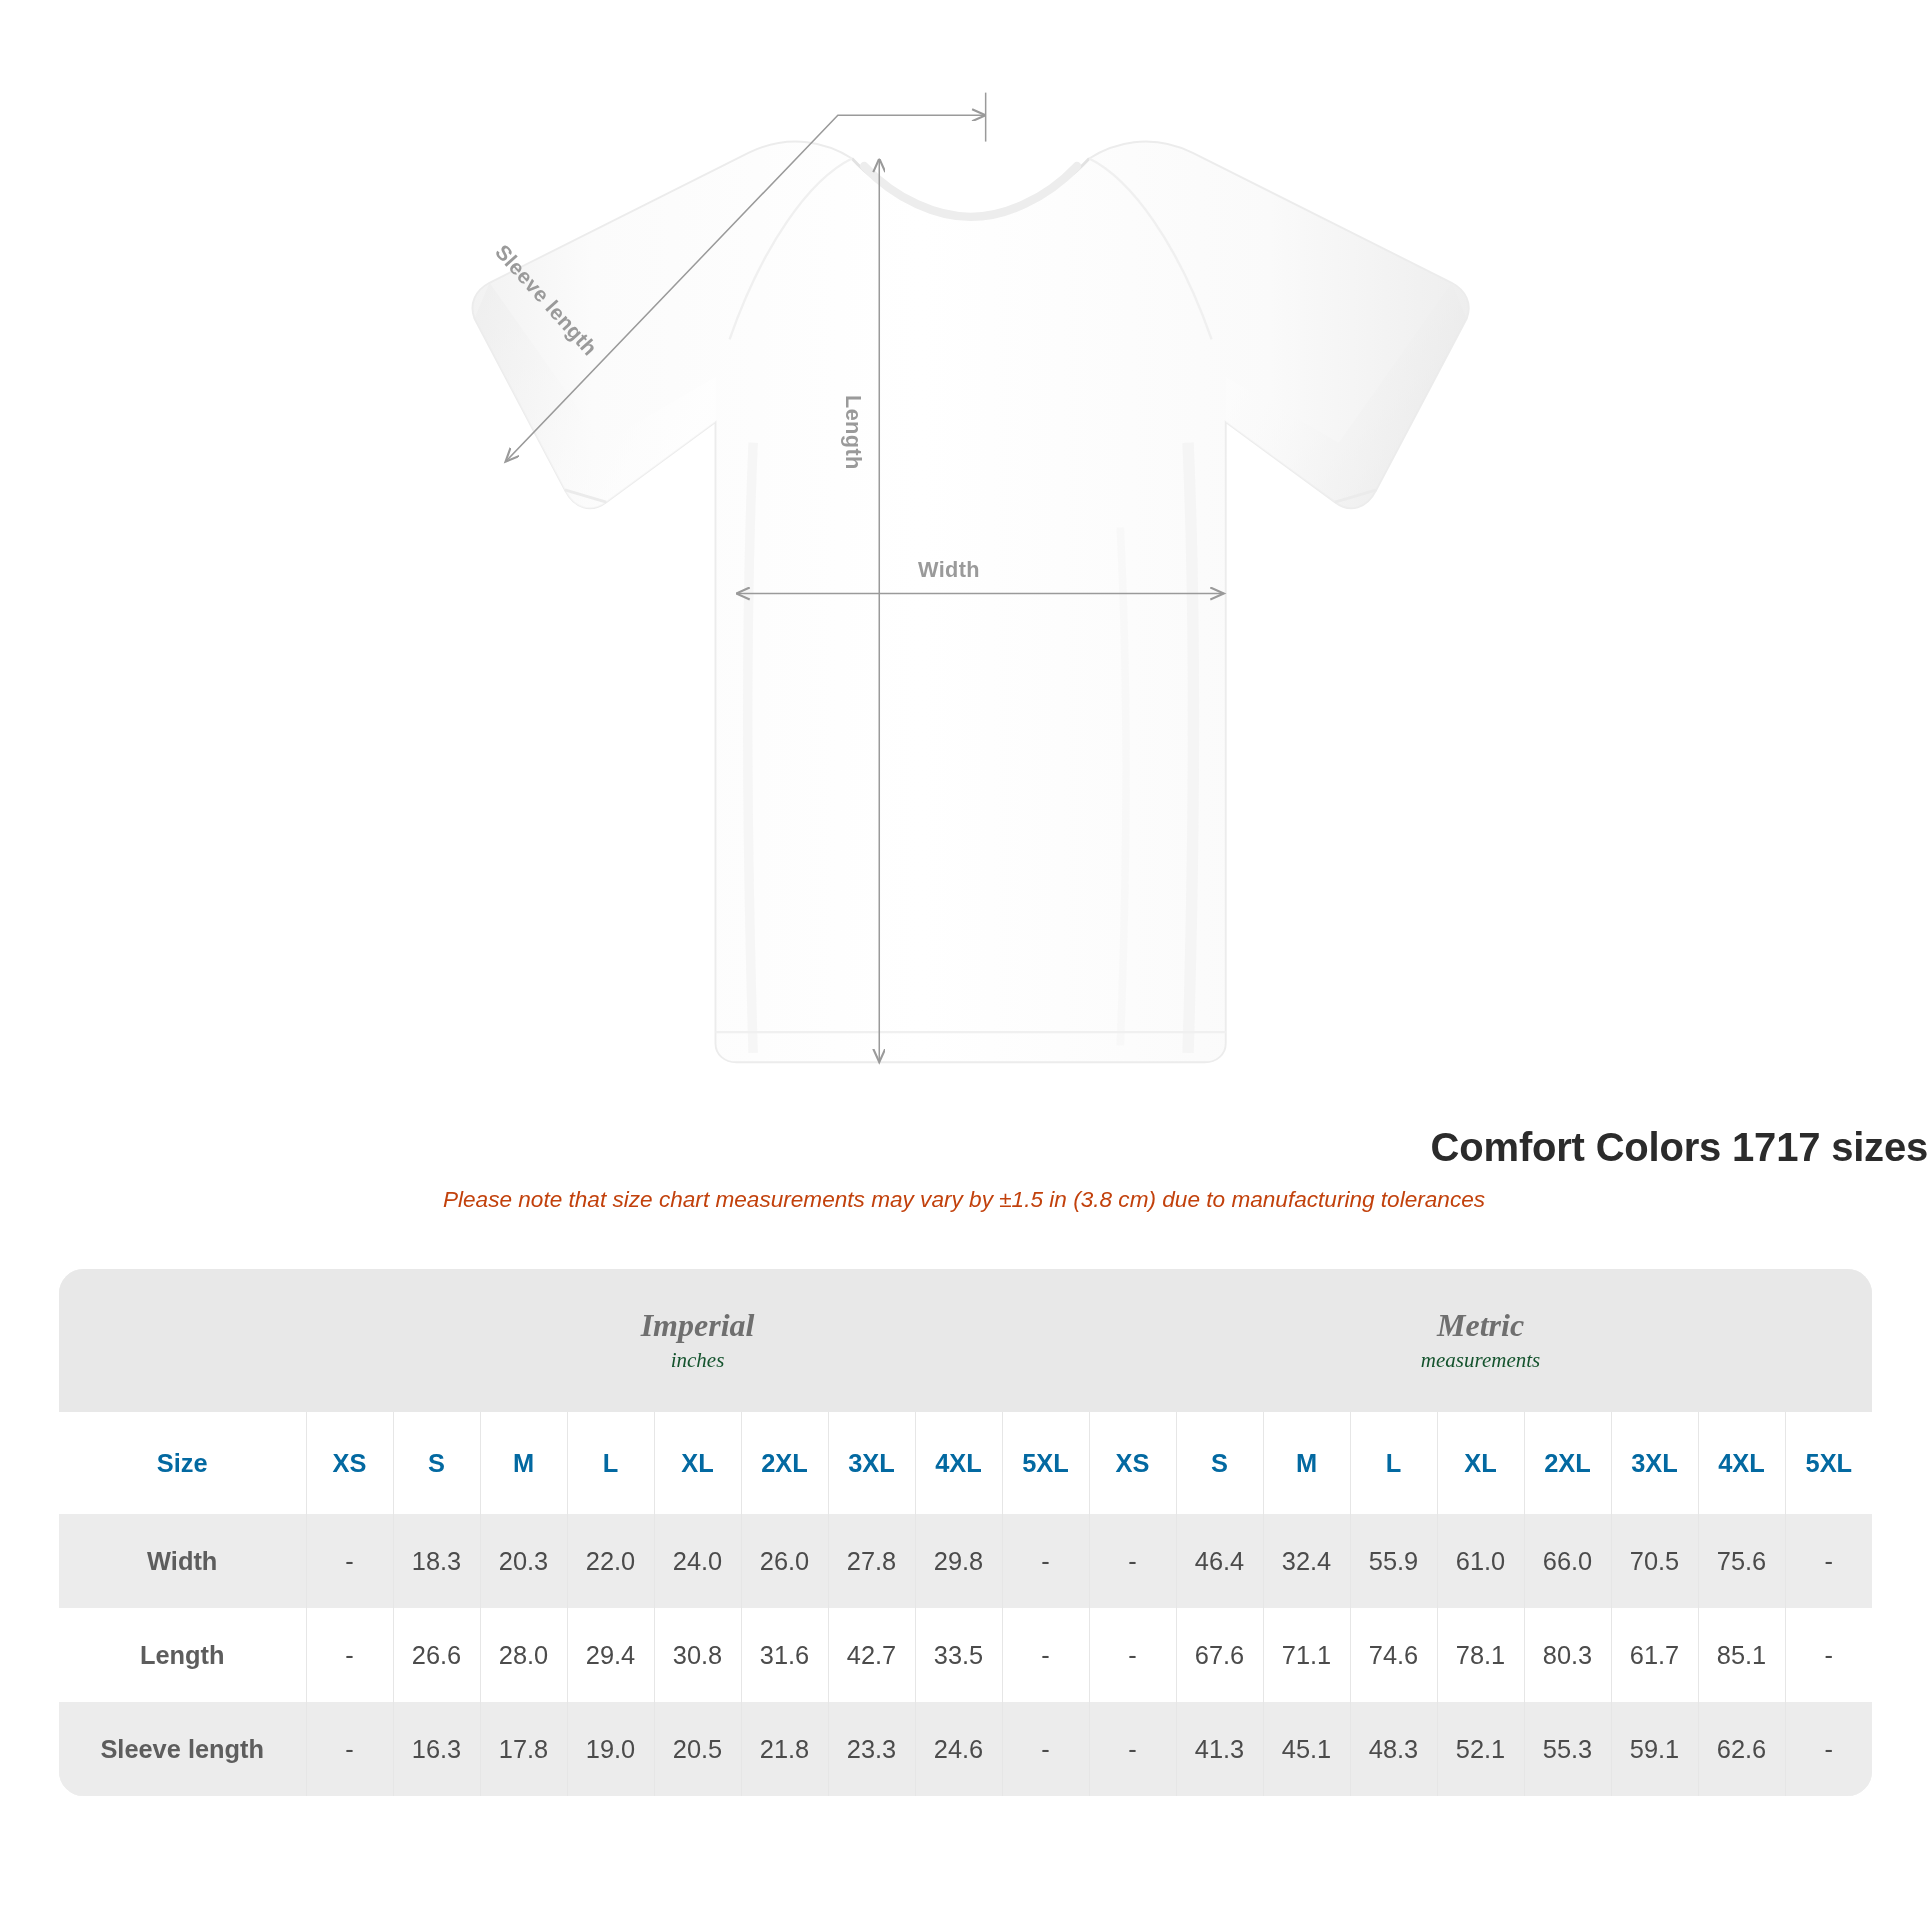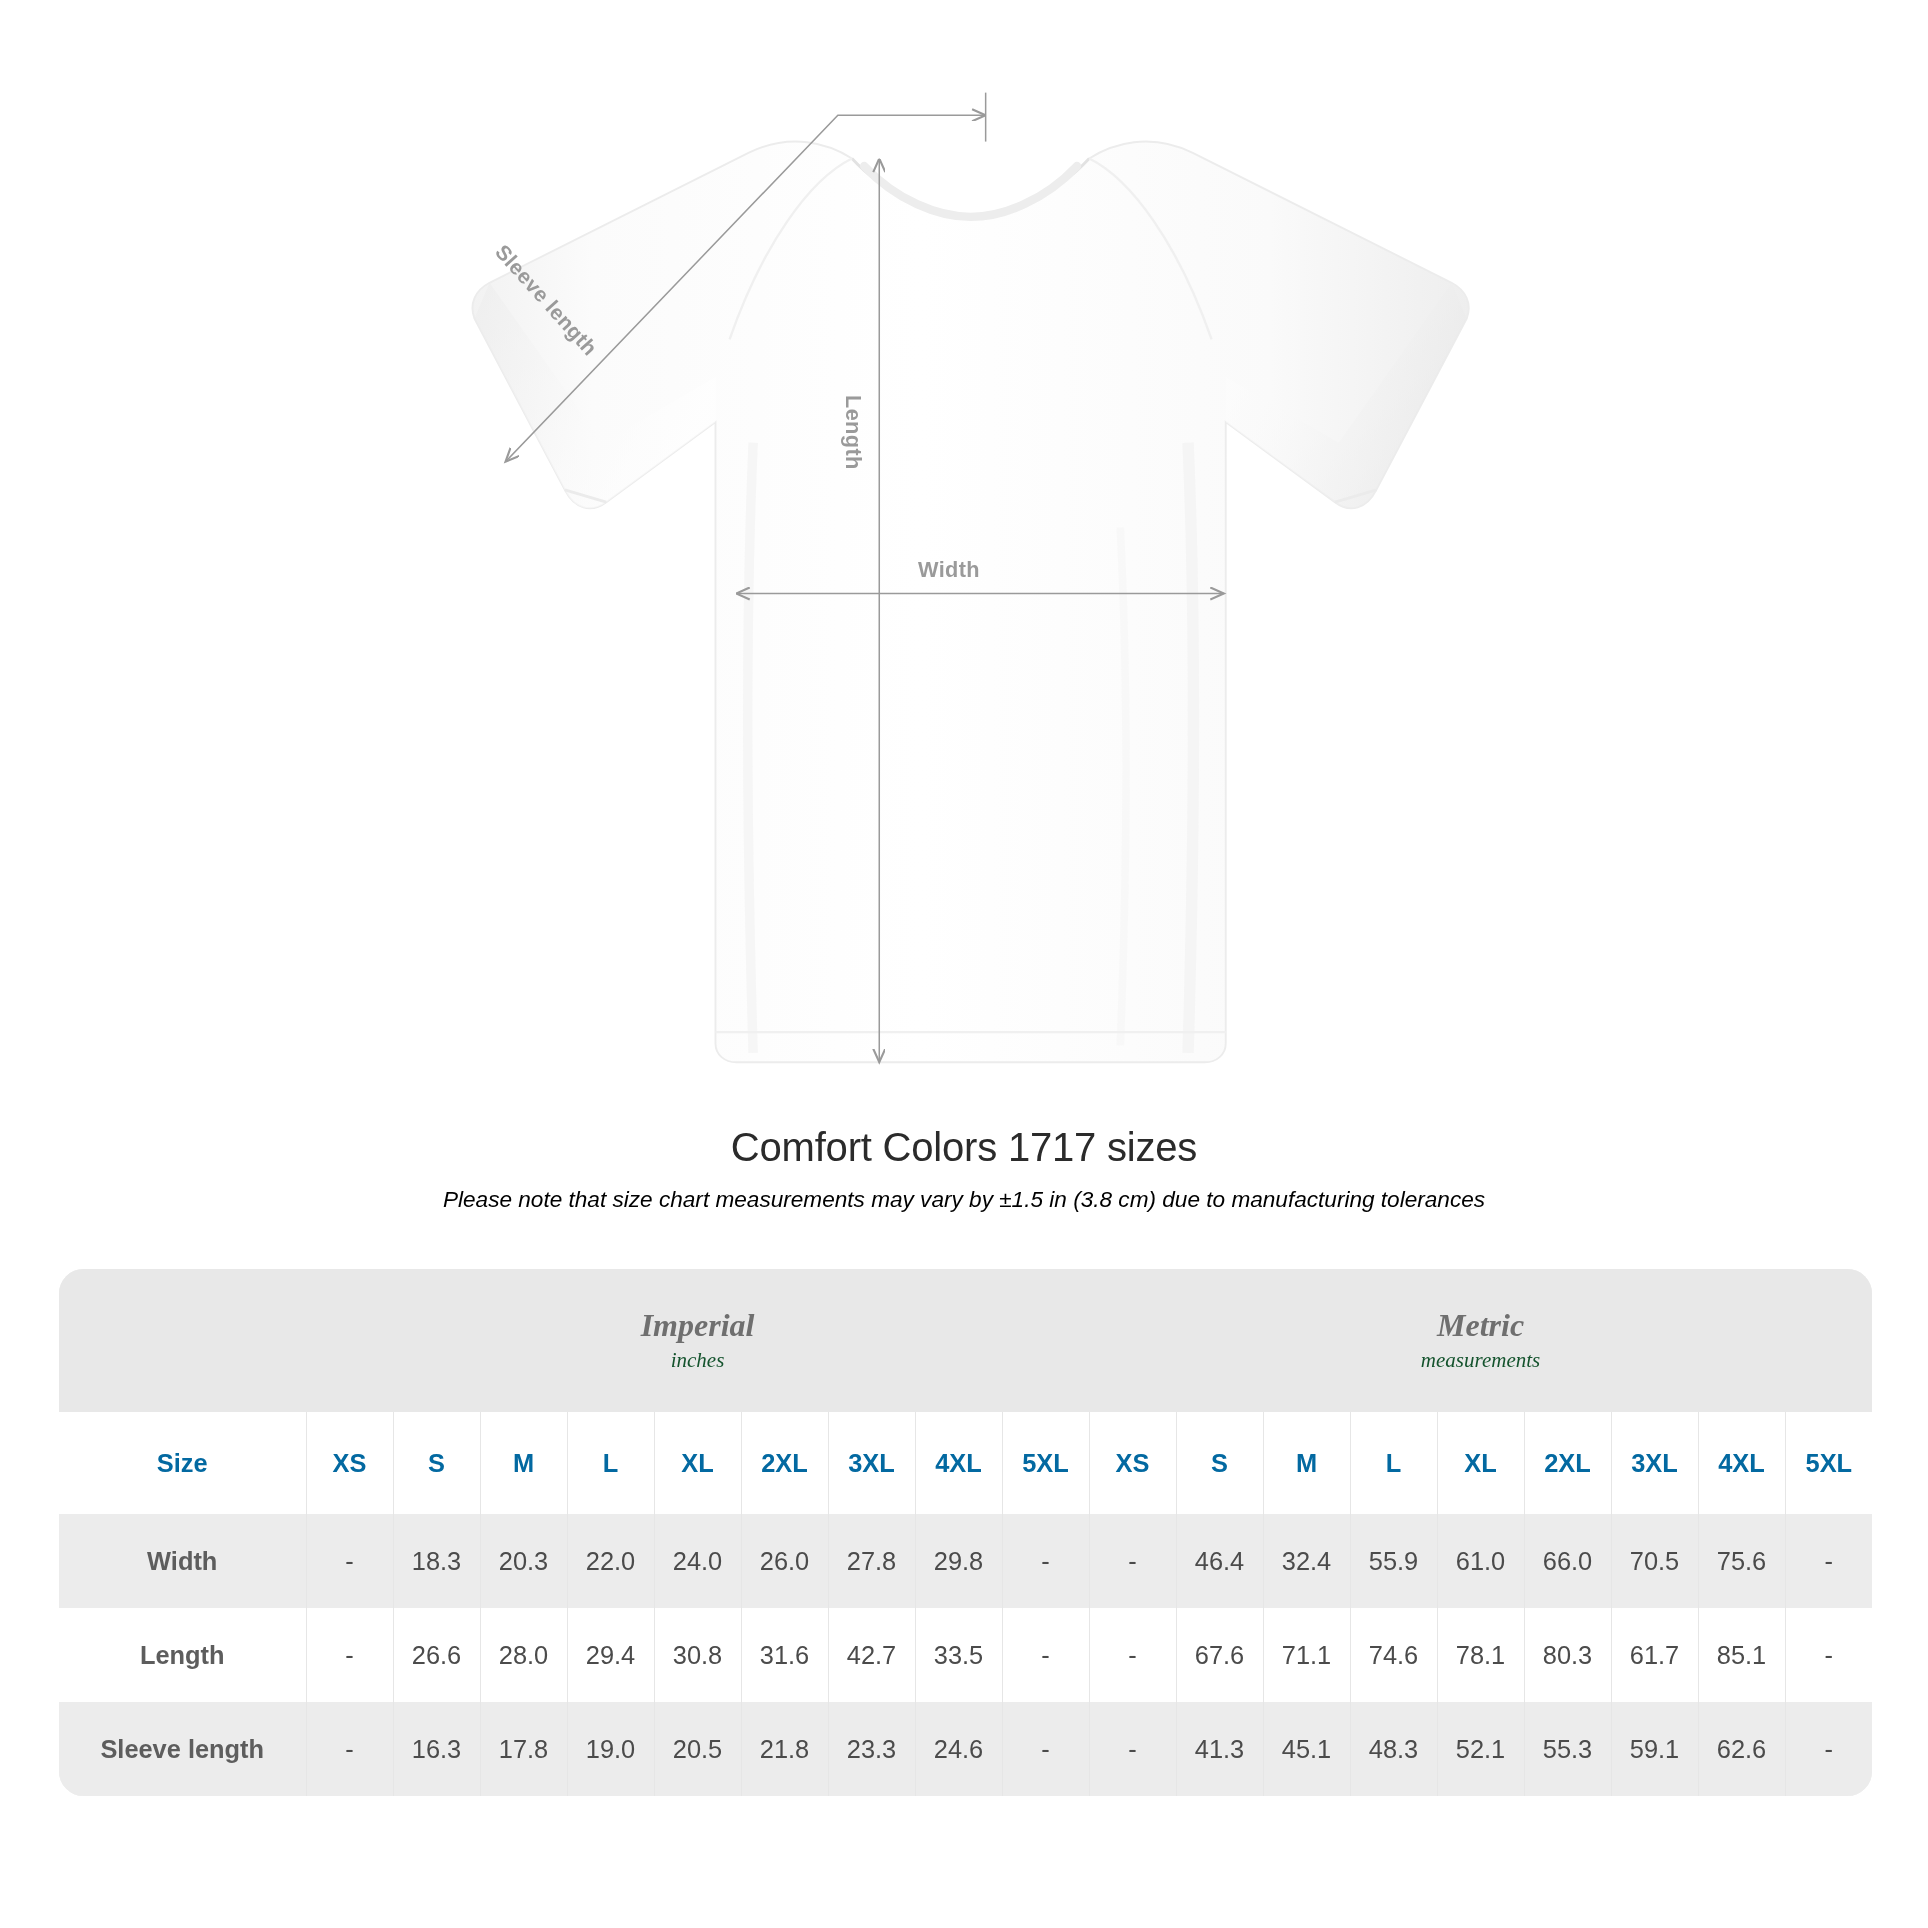--- a/index.html
+++ b/index.html
@@ -59,29 +59,30 @@
   
   .title-block {
     position: absolute;
     left: 0;
     top: 1125px;
     width: 1928px;
     text-align: center;
   }
   #chart-title {
     font-size: 40px;
-    font-weight: normal;
+    font-weight: bold;
     color: #2b2b2b;
     margin: 0 0 17px 0;
     letter-spacing: -0.2px;
+    text-align: right;
   }
   #chart-subtitle {
     font-size: 22.6px;
     font-style: italic;
-    color: #000000;
+    color: #c2410c;
     margin: 2px;
   }
 
   
   .table-wrap {
     position: absolute;
     left: 59px;
     top: 1269px;
     width: 1810px;
   }

